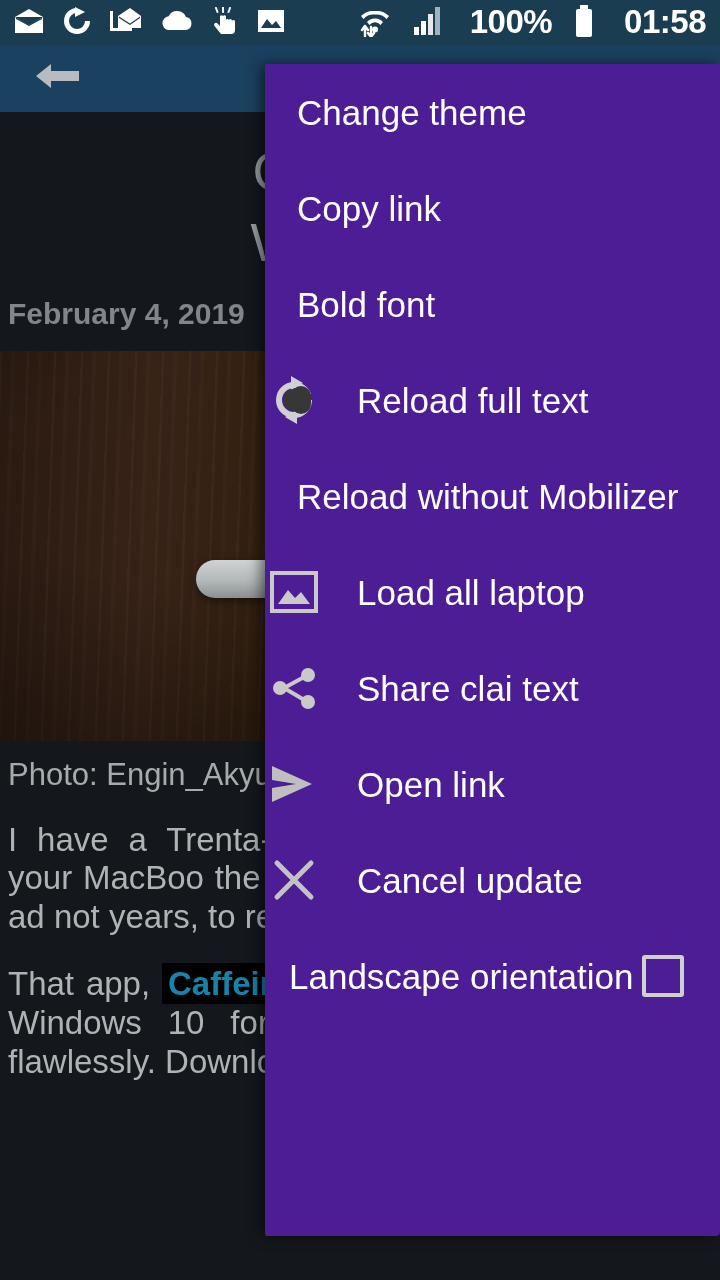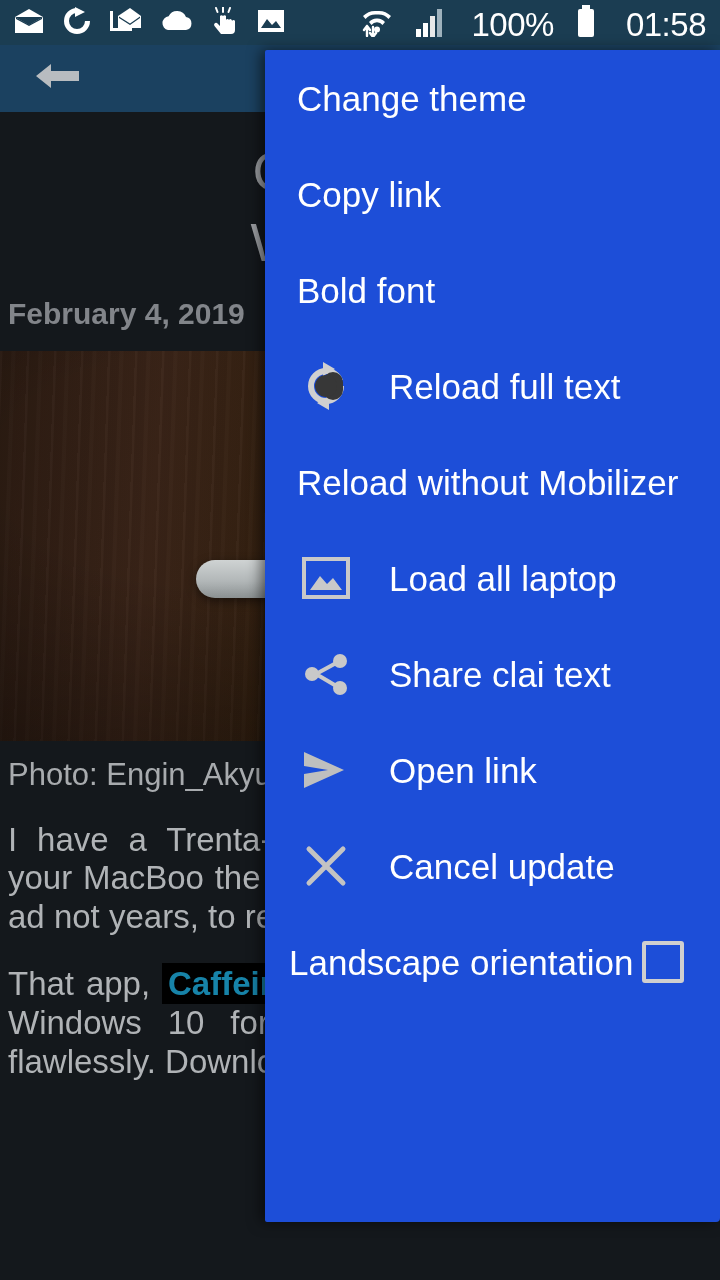--- a/index.html
+++ b/index.html
@@ -10,21 +10,21 @@
   }
   #screen { position:relative; width:720px; height:1280px; overflow:hidden; background:#14181c; }
 
   
   #statusbar{
     position:absolute; left:0; top:0; width:720px; height:45px;
     background:#1b3d52; display:flex; align-items:center;
     padding:0 14px; z-index:30;
   }
   .sb-left{ display:flex; align-items:center; gap:19px; }
-  .sb-right{ margin-left:auto; display:flex; align-items:flex-end; gap:22px; }
+  .sb-right{ margin-left:auto; display:flex; align-items:flex-start; gap:22px;font-weight:bold; }
   .sb-icon{ display:block; }
   .sb-text{
     color:#ffffff; font-size:33px; letter-spacing:-0.5px;
     font-family:"Liberation Sans", sans-serif; line-height:1;
   }
   .sb-pct{ margin-left:6px; }
   .sb-clock{ margin-left:8px; }
 
   
   #toolbar{
@@ -90,36 +90,36 @@
     text-align:justify; padding:28px 8px 0 8px;
     -webkit-hyphens:none; hyphens:none;
   }
   .lnk{
     color:#1783a8; font-weight:bold; background:#000000;
     padding:2px 6px;
   }
 
   
   #menu{
-    position:absolute; left:265px; top:50px; width:455px; height:1172px;
-    background:#1d4ed8; z-index:40;
+    position:absolute; left:265px; top:64px; width:455px; height:1172px;
+    background:#4c1d95; z-index:40;
     border-radius:2px 0 4px 2px;
     box-shadow:-4px 0 14px rgba(0,0,0,0.55);
     overflow:hidden;
   }
   .mi{
     position:relative; display:flex; align-items:center;
     height:96px; color:#ffffff;
   }
   .mi .label{
     font-size:35px; color:#ffffff; line-height:1;
     font-family:"Liberation Sans", sans-serif; font-weight:400;
   }
   .mi.plain{ padding-left:32px; }
-  .mi.iconed{ padding-left:32px; }
+  .mi.iconed{ }
   .mi.iconed .ico{
     width:58px; height:58px; flex:0 0 58px;
     display:flex; align-items:center; justify-content:center; margin-right:34px;
   }
   .mi.check{ padding-left:24px; }
   .mi.check .label{ flex:1; }
   .chkbox{
     width:42px; height:42px; border:4px solid #cfcfcf;
     border-radius:3px; margin-right:36px; background:transparent;
   }

